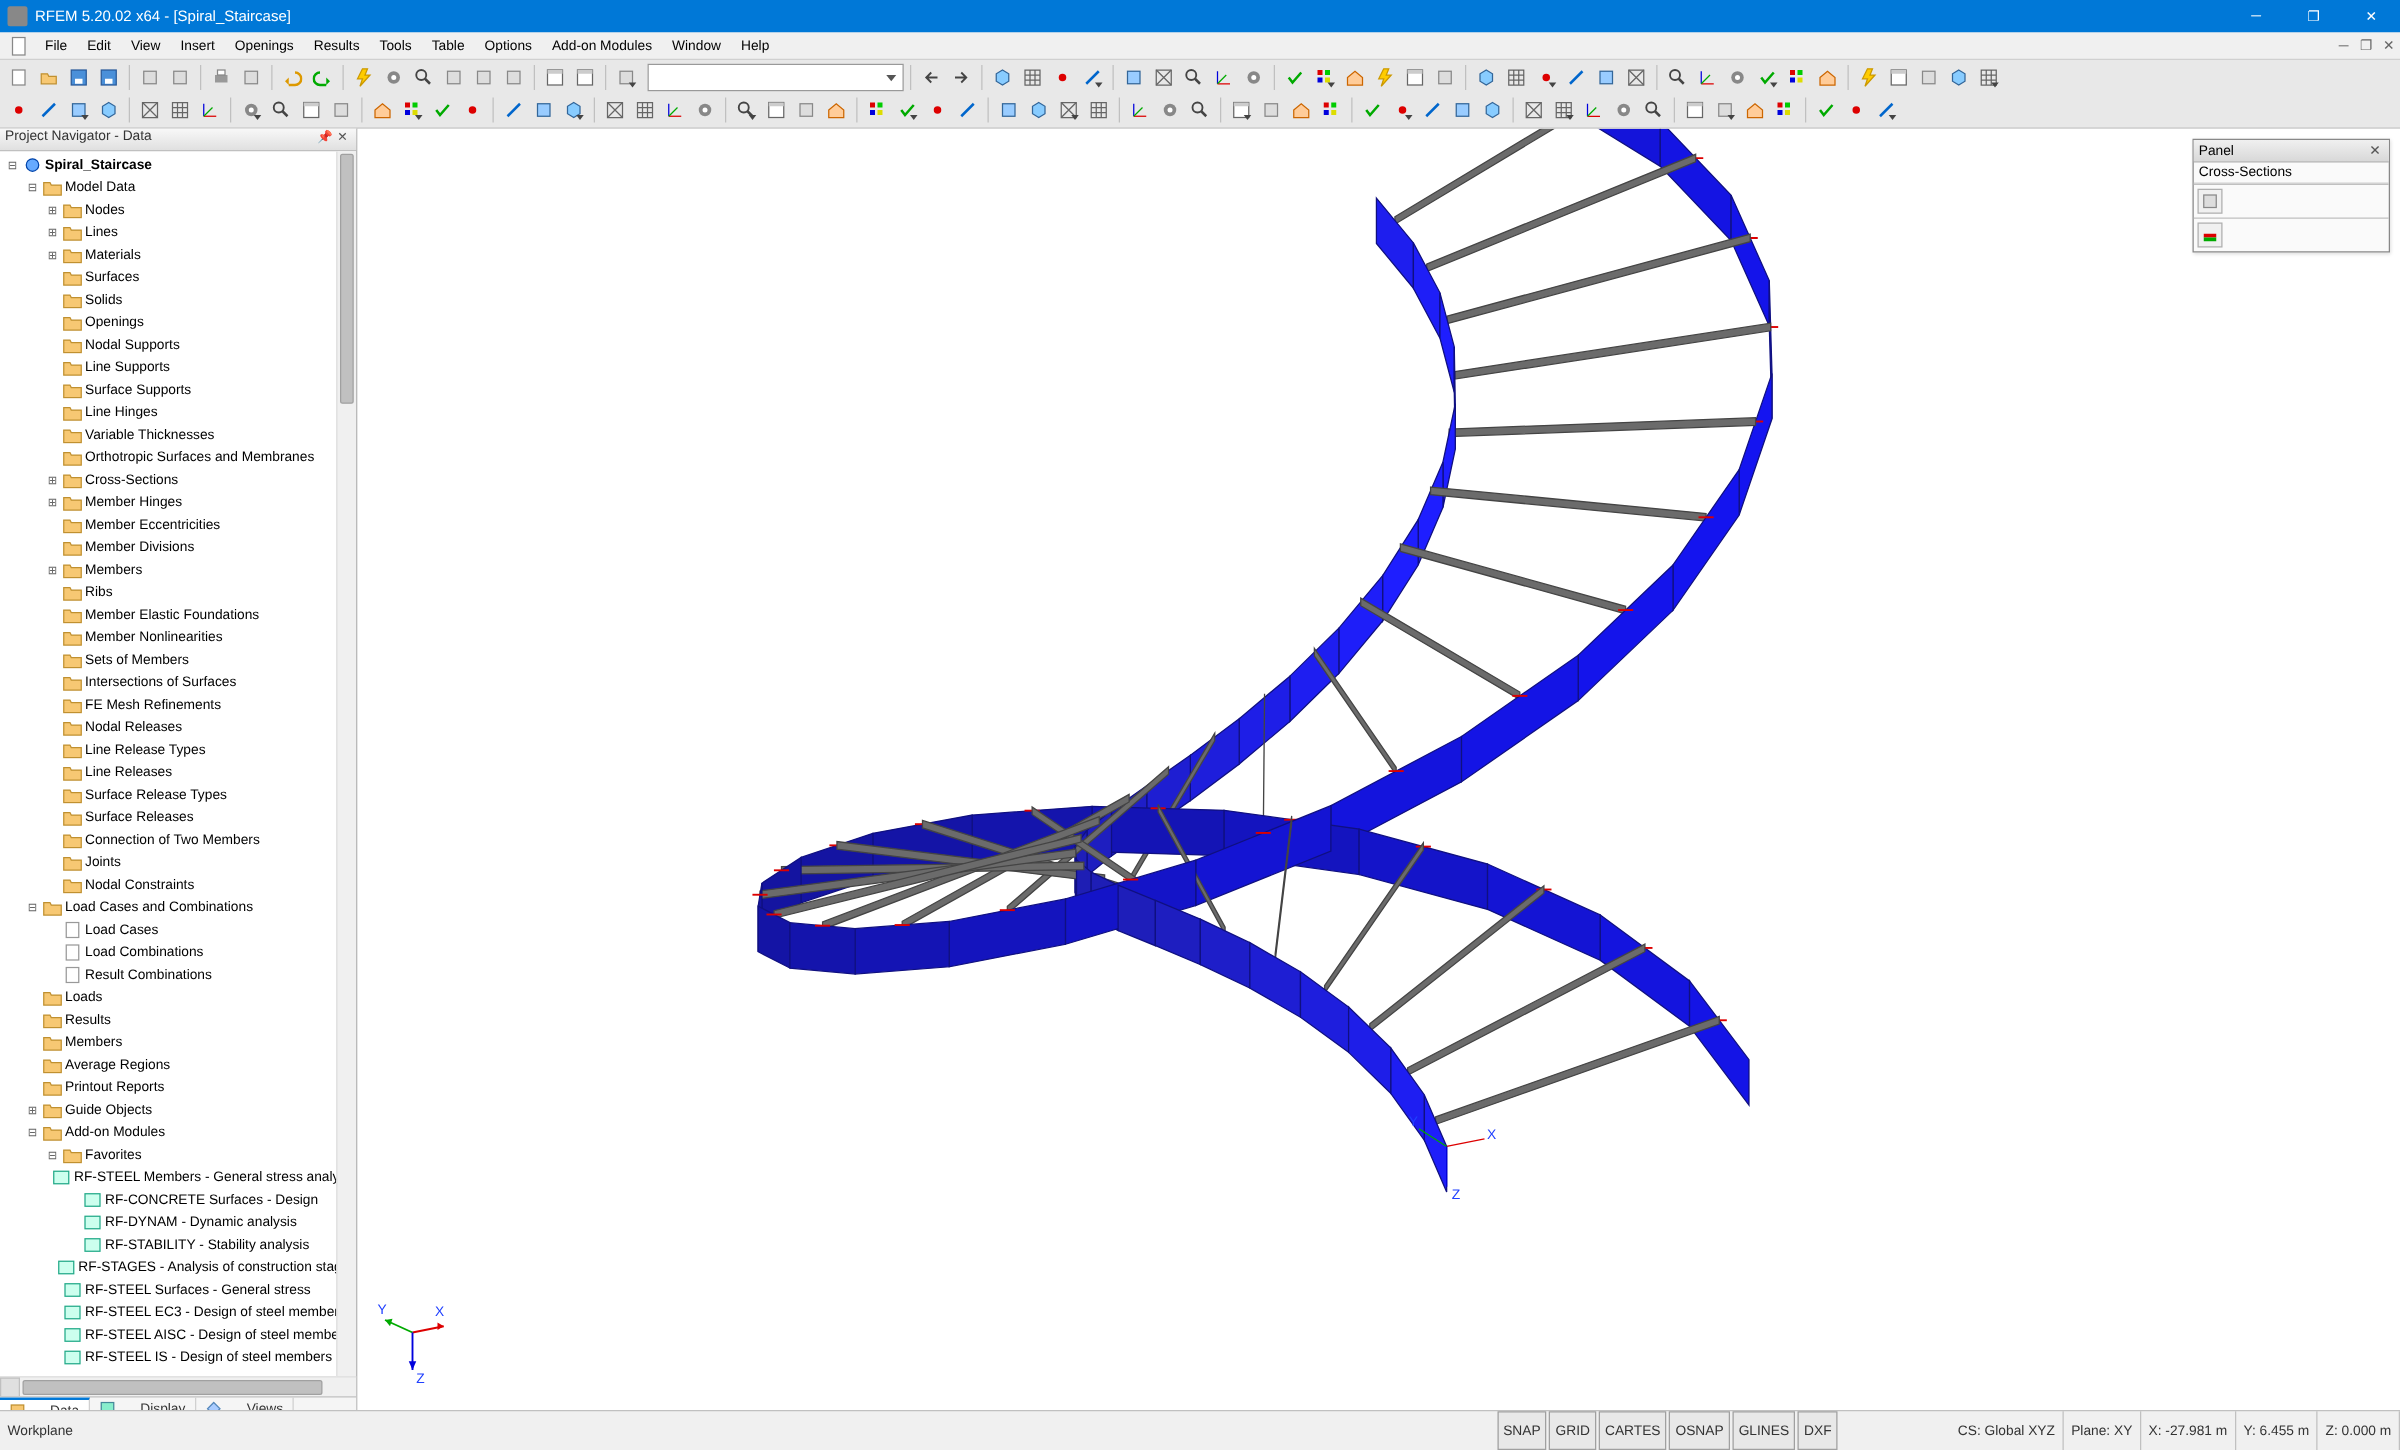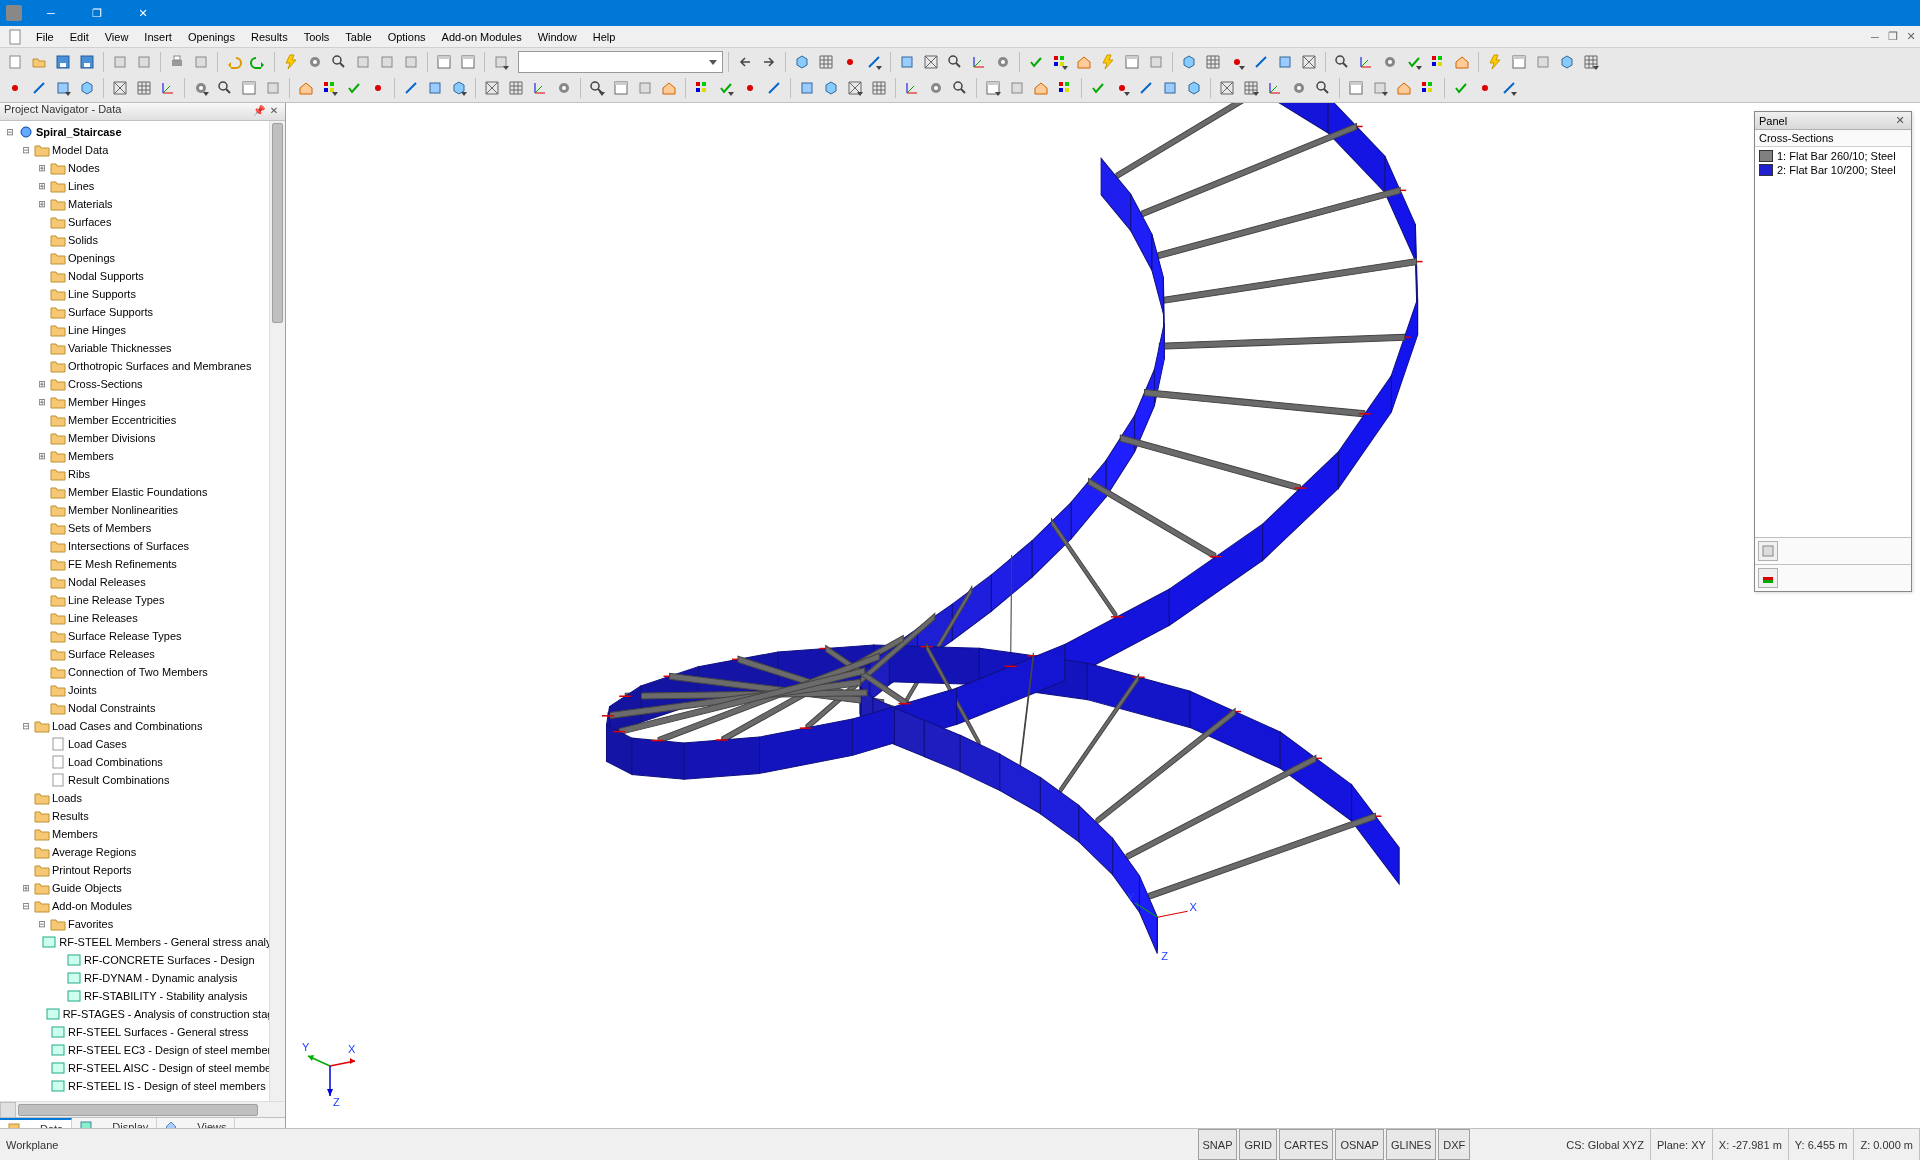--- a/index.html
+++ b/index.html
@@ -76,20 +76,21 @@
 .statusbar .cell.btn { border: 1px solid #a0a0a0; background: #e8e8e8; margin-left: 2px; padding: 0 4px; }
 
 
 .triad text { font-size: 11px; fill: #2040ff; }
 </style>
 </head>
 <body>
 
 <div class="titlebar">
   <div class="appicon"></div>
+  <div class="title">RFEM 5.20.02 x64 - [Spiral_Staircase]</div>
   <div class="winbtn">─</div>
   <div class="winbtn">❐</div>
   <div class="winbtn close">✕</div>
 </div>
 
 <div class="menubar">
   <svg class="mdi-icon">
       <rect x="2" y="1" width="10" height="14" fill="#fff" stroke="#888"></rect>
     </svg>
   <div class="menuitem">File</div>
@@ -1472,30 +1473,20 @@
     </svg>
 
     
     <div class="panel">
       <div class="panelhdr">
         <span>Panel</span>
         <span class="spacer"></span>
         <span class="hbtn">✕</span>
       </div>
       <div class="panelsub">Cross-Sections</div>
-      <div class="panelbody">
-        <div class="csrow">
-          <div class="swatch" style="background:#808080"></div>
-          <span>1: Flat Bar 260/10; Steel</span>
-        </div>
-        <div class="csrow">
-          <div class="swatch" style="background:#2020d0"></div>
-          <span>2: Flat Bar 10/200; Steel</span>
-        </div>
-      </div>
       <div class="panelfoot">
         <div class="tab">
             <svg width="14" height="14">
               <rect x="2" y="2" width="10" height="10" fill="#ddd" stroke="#888"></rect>
             </svg>
           </div>
       </div>
       <div class="panelfoot">
         <div class="tab">
             <svg width="14" height="14">

